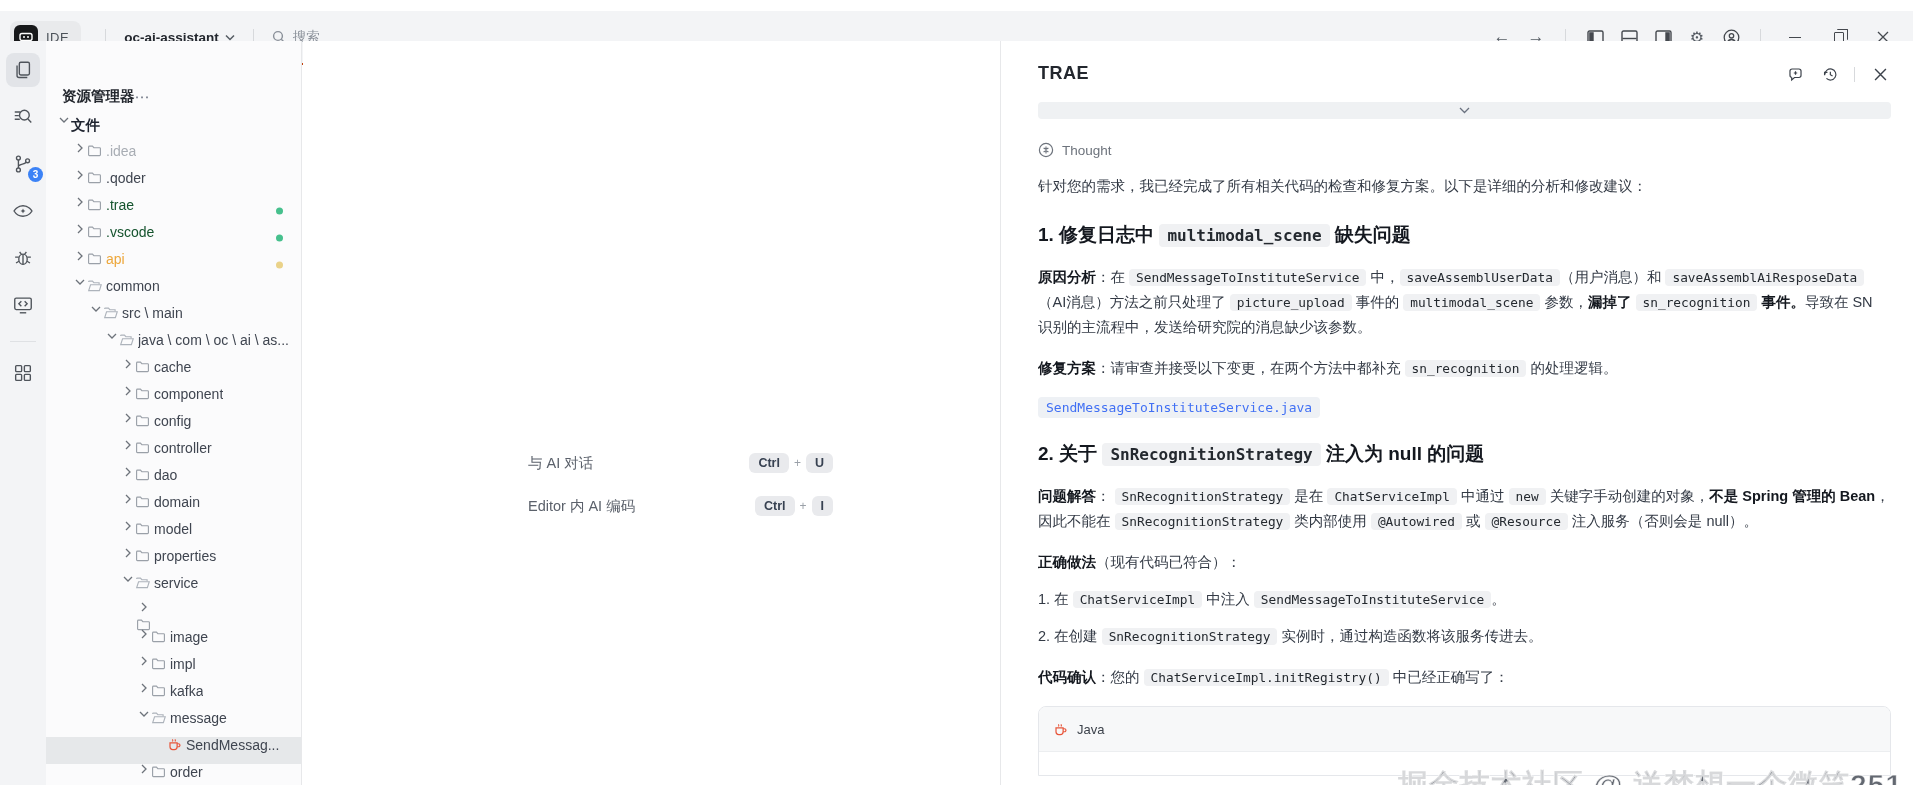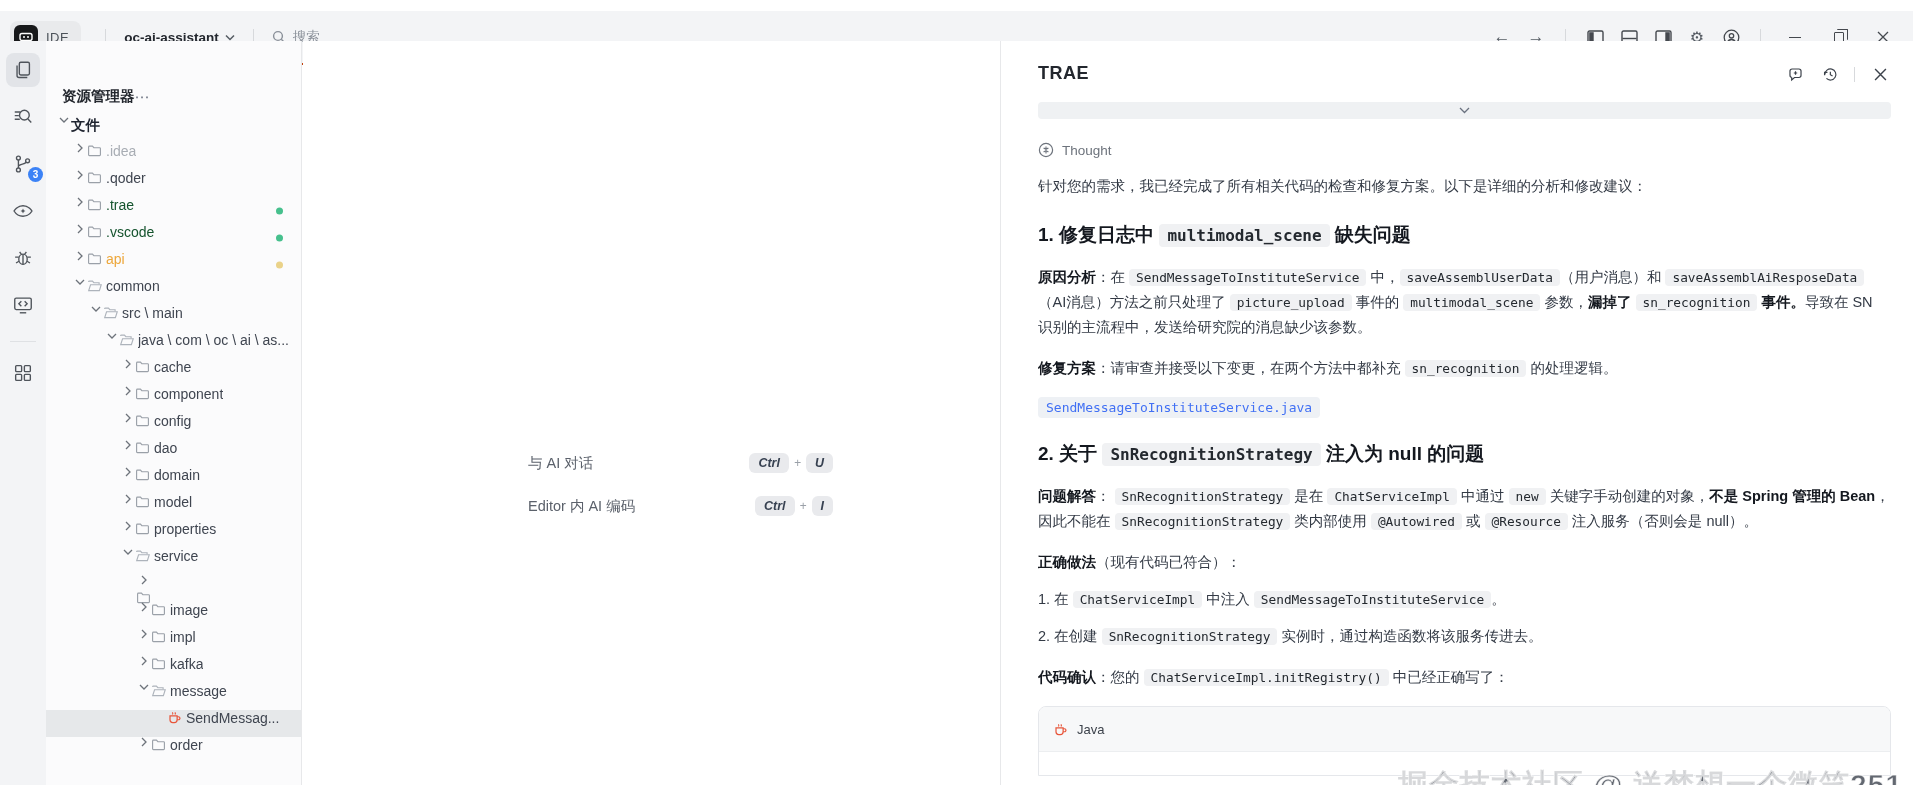--- a/index.html
+++ b/index.html
@@ -56,21 +56,21 @@
   .lbl-orange{ color:#eda73b; }
   .status-dot { position:absolute; right:18px; top:50%; transform:translateY(-50%); width:7px; height:7px; border-radius:50%; }
   .dot-green  { background:#46c08d; }
   .dot-yellow { background:#ead289; }
 
   
   .editor { position:absolute; left:303px; top:41px; width:697px; bottom:0; background:#fff; }
   .shortcuts { position:absolute; left:225px; top:412px; width:305px; display:flex; flex-direction:column; gap:23px; }
   .shortcut-row { display:flex; align-items:center; justify-content:space-between; }
   .shortcut-label { font-size:14.5px; color:#5b616b; }
-  .keys { display:flex; align-items:center; gap:5px;font-style:italic; }
+  .keys { display:flex; align-items:center; gap:5px; }
   .key { background:#e9eaed; border-radius:6px; padding:3px 9px; font-size:12.5px; font-weight:700; color:#374151; }
   .key-plus { color:#9aa0a8; font-size:12px; }
 
   
   .chatpanel { position:absolute; left:1000px; top:41px; right:0; bottom:0; background:#fff; border-left:1px solid #e7e8ea; }
   .chat-title { position:absolute; left:37px; top:22px; font-size:18px; font-weight:700; letter-spacing:.5px; color:#23272e; }
   .chat-header-icons { position:absolute; right:20px; top:20px; display:flex; align-items:center; gap:8px; }
   .ch-icon { width:26px; height:26px; display:flex; align-items:center; justify-content:center; color:#3c424b; border-radius:5px; }
   .ch-divider { width:1px; height:15px; background:#d7d9dc; margin:0 4px; }
   .chat-body { position:absolute; left:37px; right:22px; top:61px; bottom:0; overflow:hidden; }
@@ -391,20 +391,33 @@
           <span class="tw-chev">
             <svg width="8" height="10" viewBox="0 0 8 10">
               <path d="M2 1l4 4-4 4" fill="none" stroke="#6d737b" stroke-width="1.3"></path>
             </svg>
           </span>
           <span class="tw-icon">
             <svg width="15" height="15" viewBox="0 0 16 16">
               <path d="M1.7 4.2c0-.5.4-.9.9-.9h3.2l1.5 1.7h6.1c.5 0 .9.4.9.9v6.6c0 .5-.4.9-.9.9H2.6c-.5 0-.9-.4-.9-.9z" fill="none" stroke="#9aa0a8" stroke-width="1.2"></path>
             </svg>
           </span>
+          <span class="tree-label">controller</span>
+        </div>
+        <div class="tree-row" style="padding-left: 74px;">
+          <span class="tw-chev">
+            <svg width="8" height="10" viewBox="0 0 8 10">
+              <path d="M2 1l4 4-4 4" fill="none" stroke="#6d737b" stroke-width="1.3"></path>
+            </svg>
+          </span>
+          <span class="tw-icon">
+            <svg width="15" height="15" viewBox="0 0 16 16">
+              <path d="M1.7 4.2c0-.5.4-.9.9-.9h3.2l1.5 1.7h6.1c.5 0 .9.4.9.9v6.6c0 .5-.4.9-.9.9H2.6c-.5 0-.9-.4-.9-.9z" fill="none" stroke="#9aa0a8" stroke-width="1.2"></path>
+            </svg>
+          </span>
           <span class="tree-label">dao</span>
         </div>
         <div class="tree-row" style="padding-left: 74px;">
           <span class="tw-chev">
             <svg width="8" height="10" viewBox="0 0 8 10">
               <path d="M2 1l4 4-4 4" fill="none" stroke="#6d737b" stroke-width="1.3"></path>
             </svg>
           </span>
           <span class="tw-icon">
             <svg width="15" height="15" viewBox="0 0 16 16">

